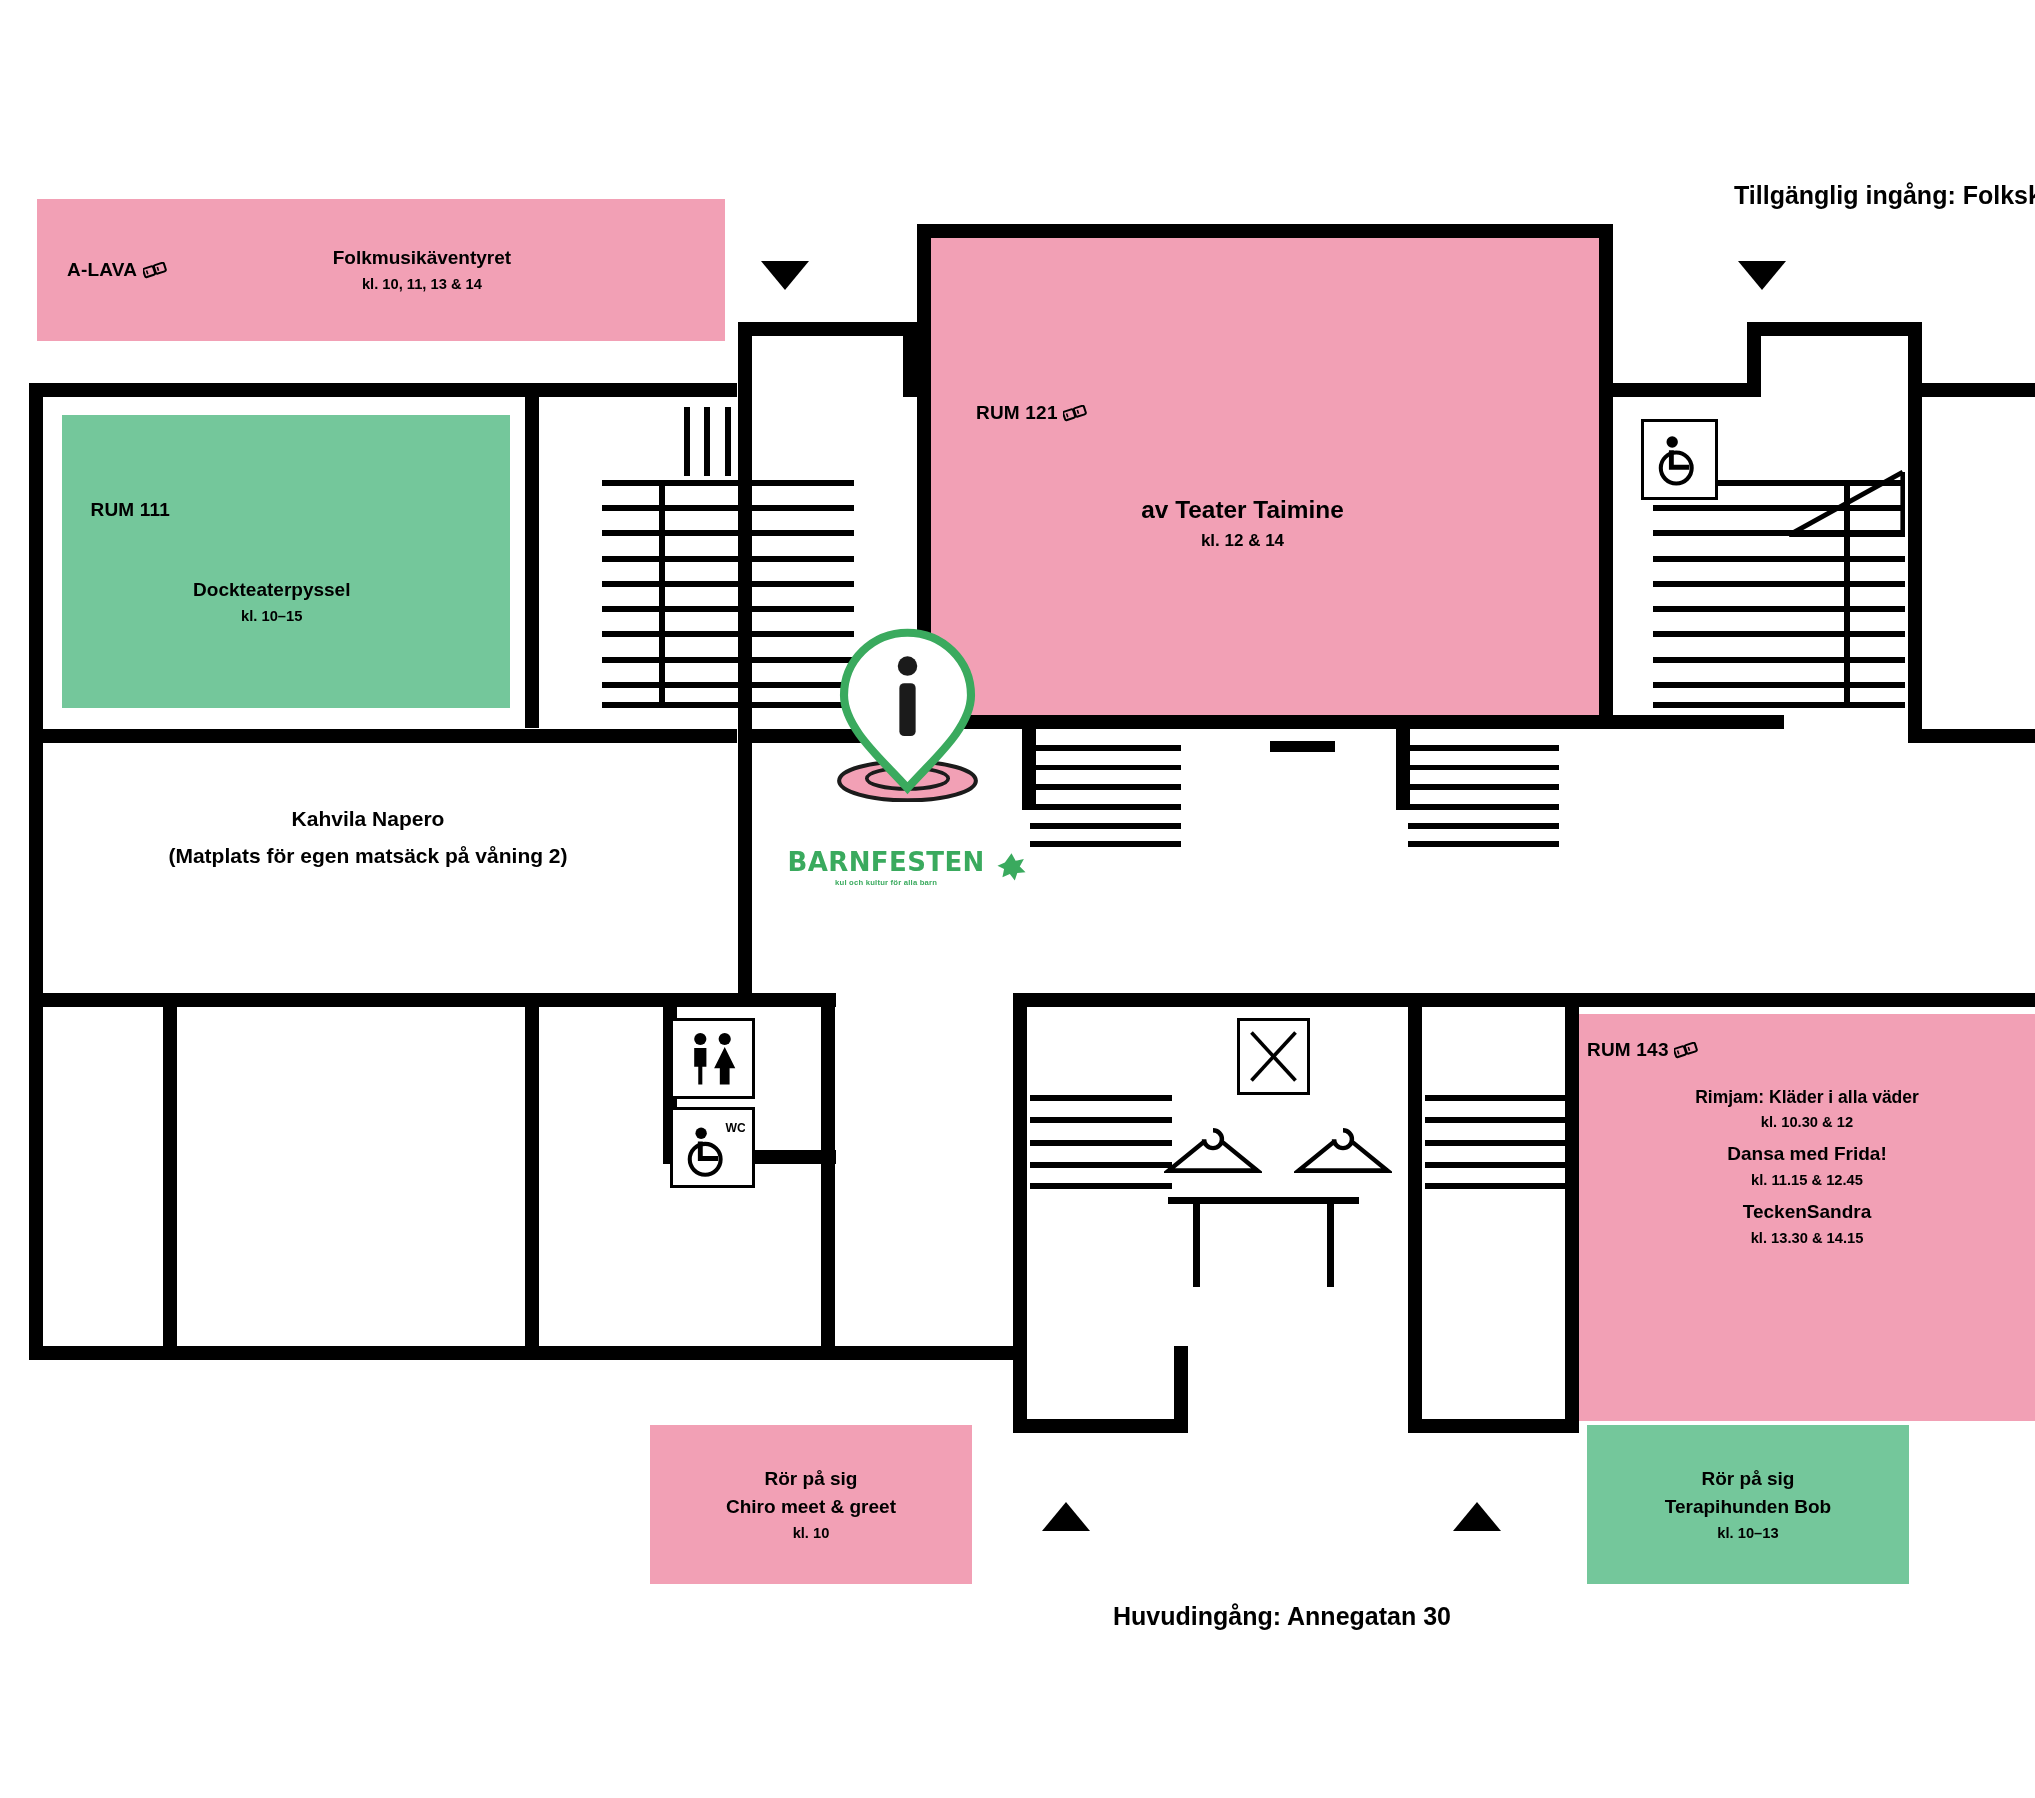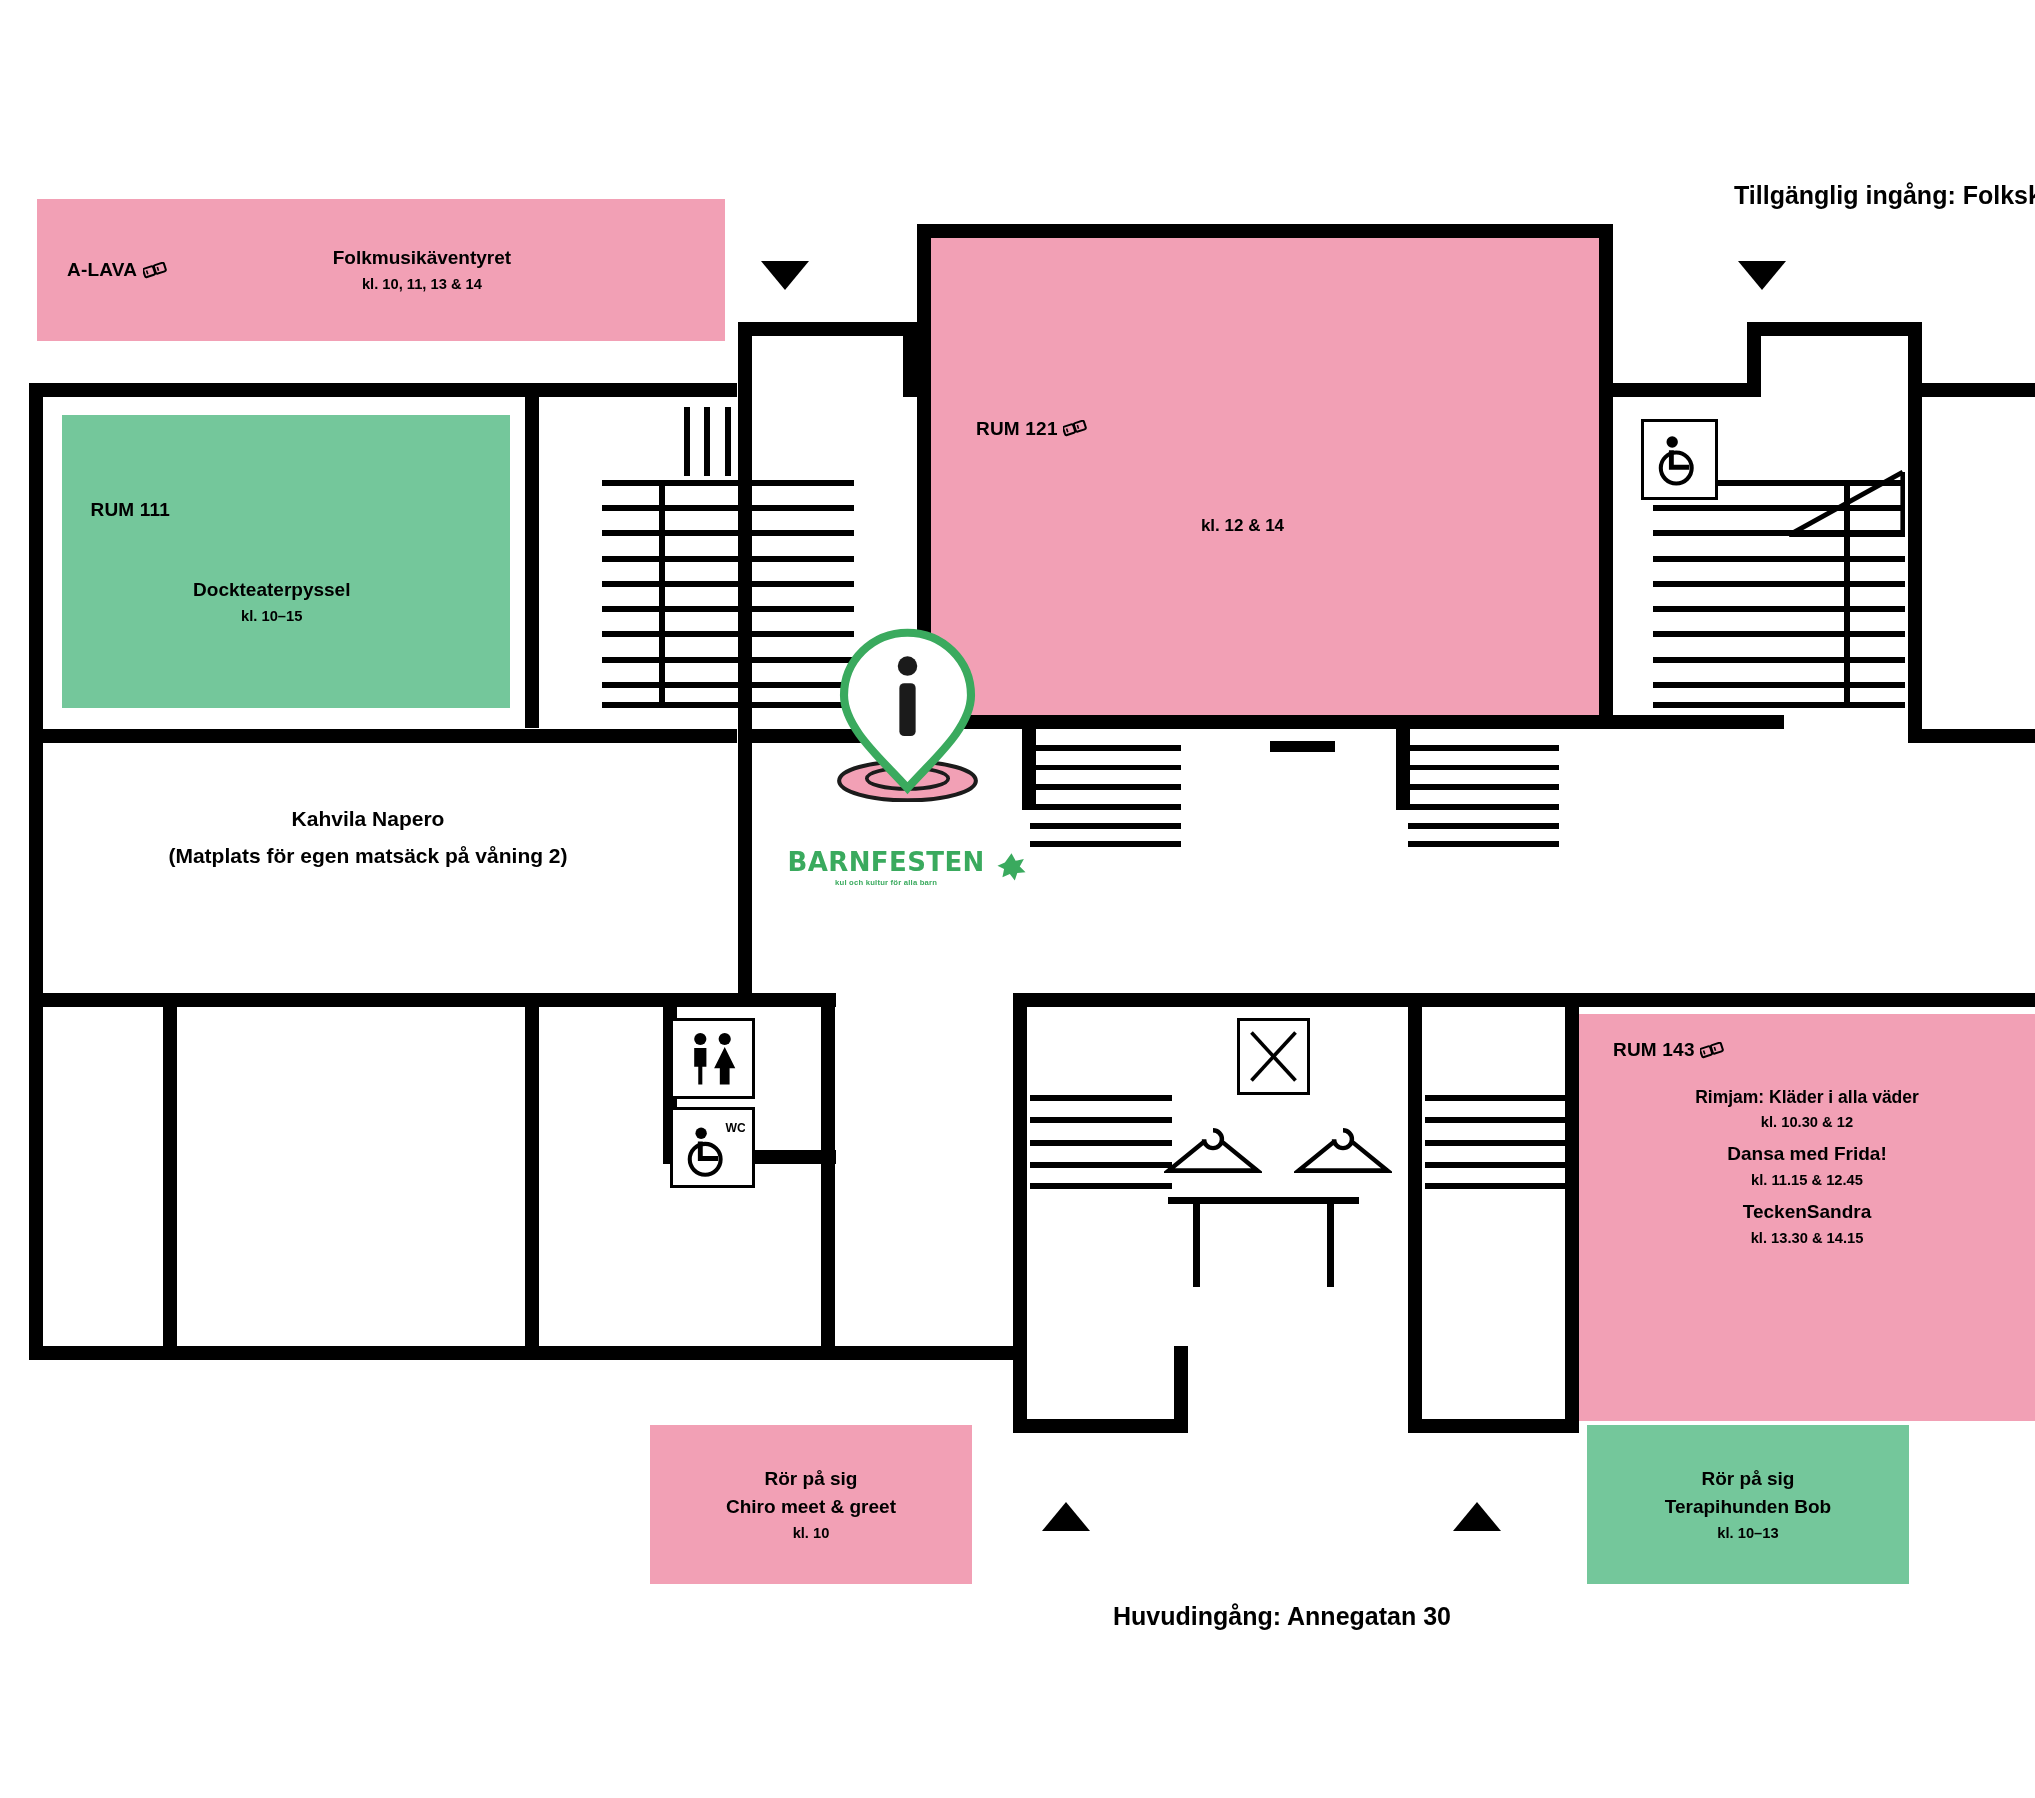--- a/index.html
+++ b/index.html
@@ -362,27 +362,28 @@
             <rect x="2" y="8" width="26" height="22" rx="4" fill="none" stroke="#000" stroke-width="5"></rect>
             <rect x="30" y="8" width="26" height="22" rx="4" fill="none" stroke="#000" stroke-width="5"></rect>
             <line x1="10" y1="14" x2="10" y2="24" stroke="#000" stroke-width="4"></line>
             <line x1="38" y1="14" x2="38" y2="24" stroke="#000" stroke-width="4"></line>
           </g>
         </svg>
       </span>
     </div>
     <div style="width:100%; text-align:center; margin-left:-45px;">
       <div class="spacer-xs"></div>
+      <div class="room-title" style="font-size:24.4px;">av Teater Taimine</div>
       <div class="spacer-xs"></div>
       <div class="room-time" style="font-size:17px;">kl. 12 &amp; 14</div>
     </div>
   </div>
 
   <div class="room pink" style="left:1579px; top:1014px; width:456px; height:407px; align-items:center; justify-content:flex-start; padding-top:24.4px;">
-    <div style="display:flex; align-items:center; align-self:flex-start; margin-left:34px;">
+    <div style="display:flex; align-items:center; align-self:flex-start; margin-left:8px;">
       <span class="room-code">RUM 143</span>
       <span class="ticket">
         <svg width="25" height="17" viewBox="0 0 62 42">
           <g transform="rotate(-18 31 21)">
             <rect x="2" y="8" width="26" height="22" rx="4" fill="none" stroke="#000" stroke-width="5"></rect>
             <rect x="30" y="8" width="26" height="22" rx="4" fill="none" stroke="#000" stroke-width="5"></rect>
             <line x1="10" y1="14" x2="10" y2="24" stroke="#000" stroke-width="4"></line>
             <line x1="38" y1="14" x2="38" y2="24" stroke="#000" stroke-width="4"></line>
           </g>
         </svg>

